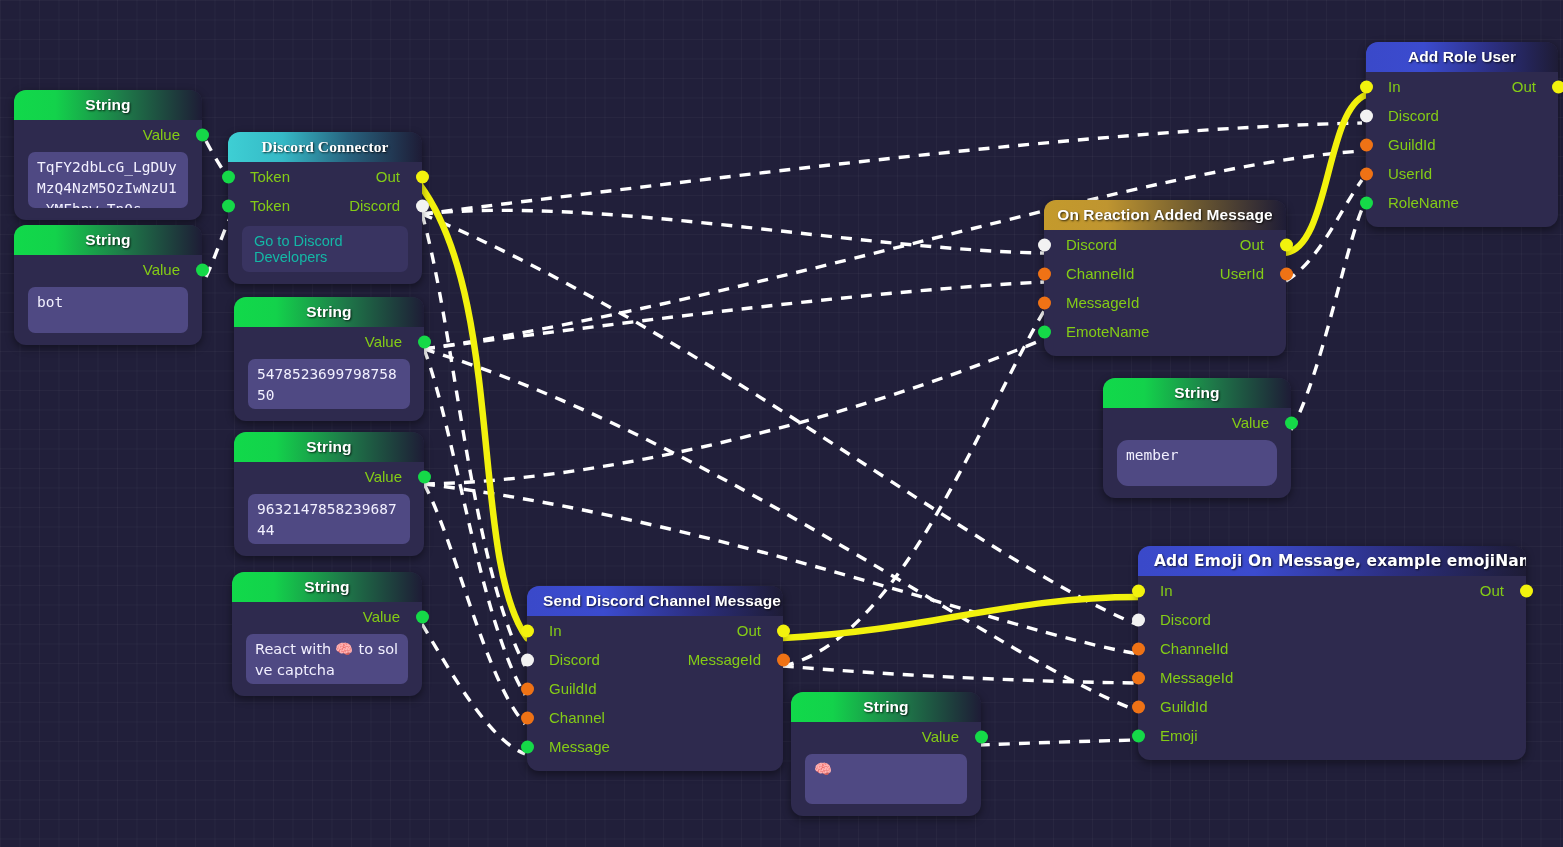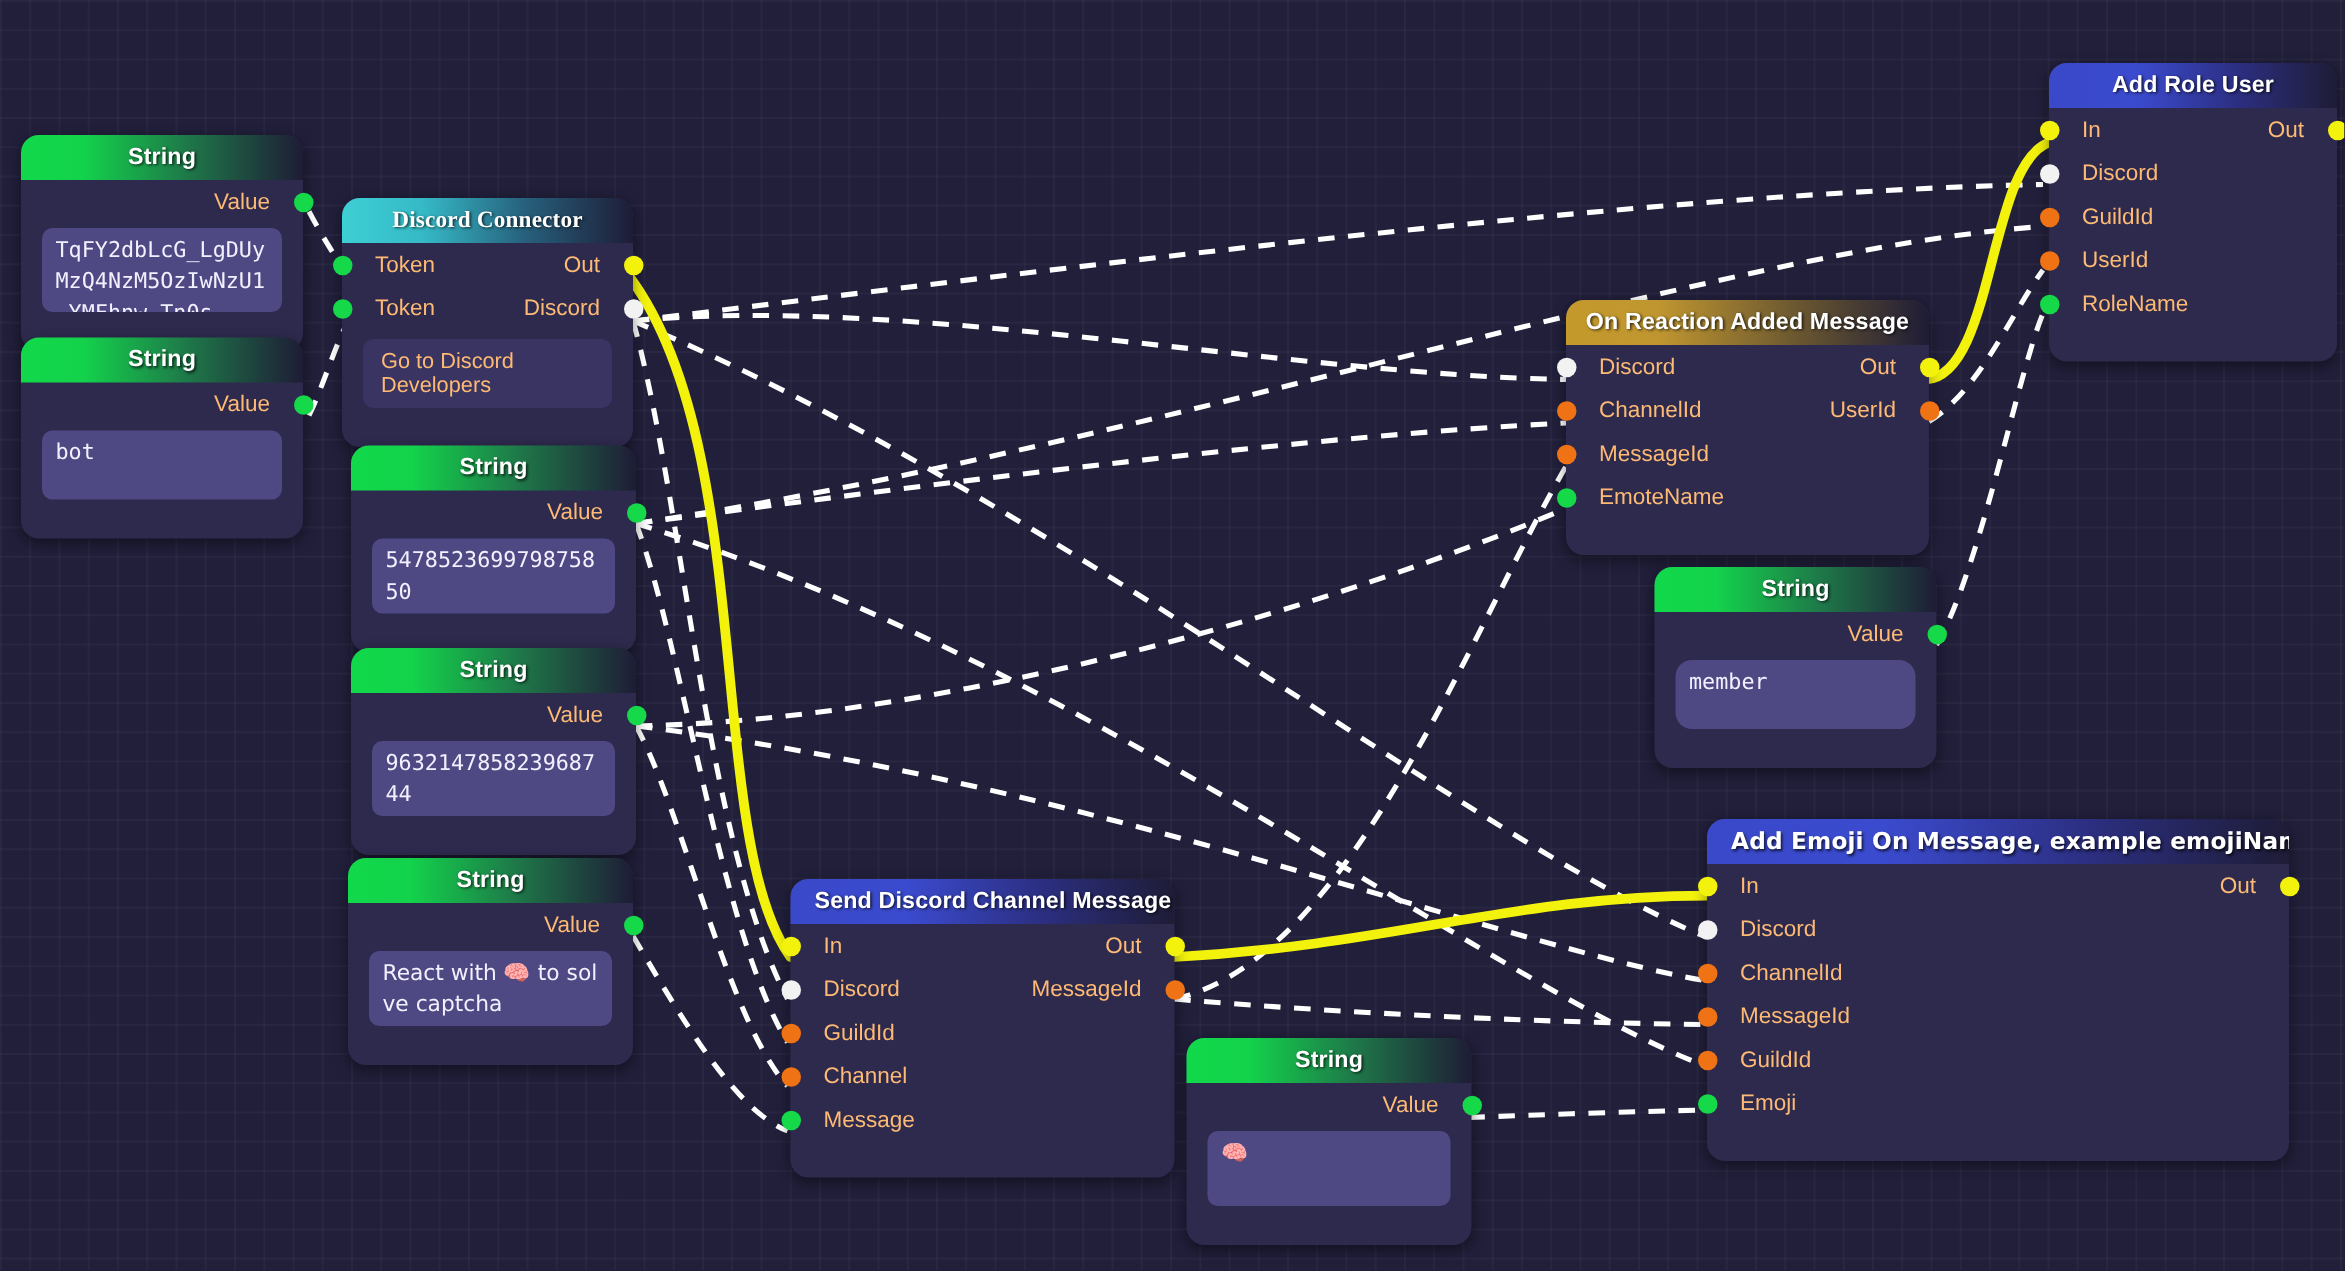--- a/index.html
+++ b/index.html
@@ -20,21 +20,21 @@
     overflow: hidden;
   }
   #wires { position: absolute; left: 0; top: 0; width: 1563px; height: 847px; pointer-events: none; z-index: 5; }
 
   .node {
     position: absolute;
     background: #2e2a4e;
     border-radius: 12px;
     z-index: 10;
     box-shadow: 0 3px 9px rgba(0,0,0,0.45);
-    padding-bottom: 24px;
+    padding-bottom: 10px;
   }
   .node-header {
     height: 30px;
     border-radius: 12px 12px 0 0;
     display: flex;
     align-items: center;
     justify-content: center;
     color: #ffffff;
     font-size: 15.5px;
     font-weight: bold;
@@ -48,21 +48,21 @@
   .hdr-blue   { background: linear-gradient(to right, #3a49c9 0%, #3b4bcf 30%, #2c2f82 65%, #1e1c36 100%); }
   .hdr-gold   { background: linear-gradient(to right, #c49a2c 0%, #bf9530 26%, #6e5a30 62%, #1e1c36 100%); }
 
   .hdr-blue.hdr-left { justify-content: flex-start; padding-left: 16px; }
 
   .row {
     position: relative;
     height: 29px;
     display: flex;
     align-items: center;
-    color: #fdba74;
+    color: #84cc16;
     font-size: 15px;
   }
   .row .lbl-in  { margin-left: 22px; }
   .row .lbl-out { margin-left: auto; margin-right: 22px; text-align: center; }
 
   .pin {
     position: absolute;
     width: 13px; height: 13px;
     border-radius: 50%;
     top: 50%;
@@ -93,21 +93,21 @@
     position: absolute;
     right: 4px; top: 14px;
     width: 9px; height: 32px;
     border-radius: 5px;
     background: #3b3566;
   }
   .btn {
     margin: 6px 14px 2px 14px;
     background: #393461;
     border-radius: 7px;
-    color: #fdba74;
+    color: #14b8a6;
     font-size: 14.5px;
     padding: 7px 12px;
     text-align: left;
     cursor: pointer;
   }
   .emoji { font-family: "DejaVu Sans", sans-serif; }
 </style>
 </head>
 <body>
 

